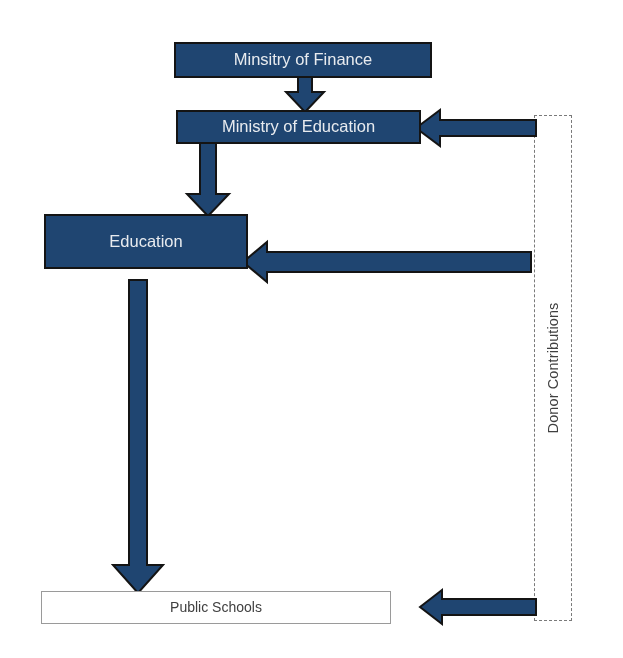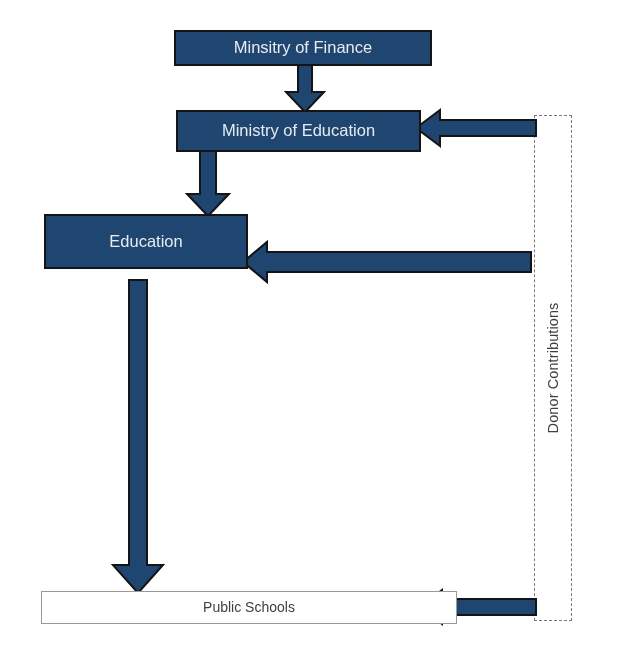--- a/index.html
+++ b/index.html
@@ -35,24 +35,24 @@
     color: #E8EBEF;
     font-size: 16.5px;
   }
   .box-open {
     background: #ffffff;
     border: 1.5px solid #9a9a9a;
     color: #404040;
     font-size: 14px;
   }
 
-  #box-finance   { left:174px; top:30px;  width:258px; height:36px; }
-  #box-education { left:176px; top:110px; width:245px; height:42px; }
+  #box-finance   { left:174px; top:42px;  width:258px; height:36px; }
+  #box-education { left:176px; top:110px; width:245px; height:34px; }
   #box-directorates { left:44px; top:214px; width:204px; height:55px; }
-  #box-schools   { left:41px; top:591px; width:416px; height:33px; }
+  #box-schools   { left:41px; top:591px; width:350px; height:33px; }
 
   .box-line { display:block; }
 
   
   #donor-bracket {
     position: absolute;
     left: 534px;
     top: 115px;
     width: 38px;
     height: 506px;

